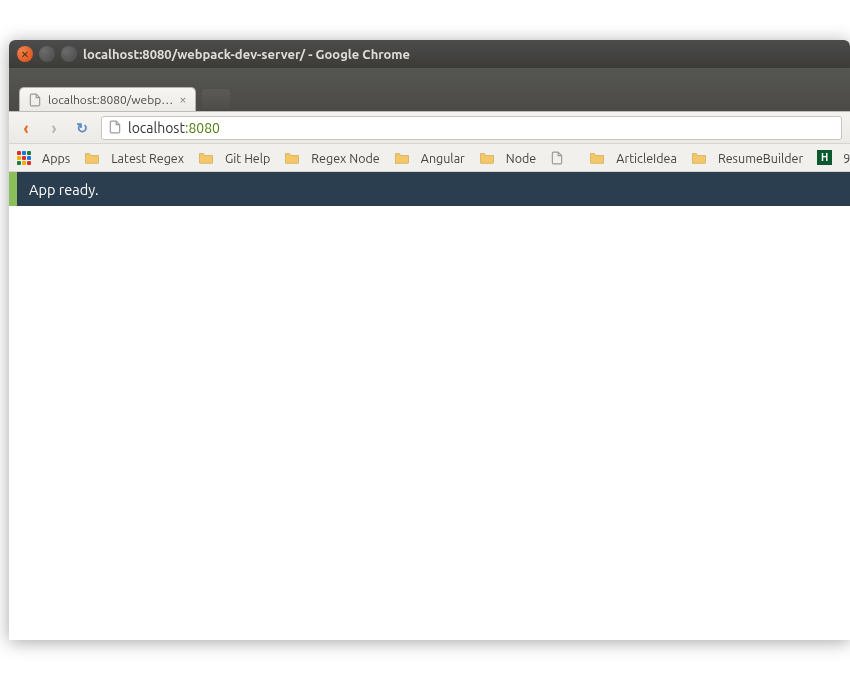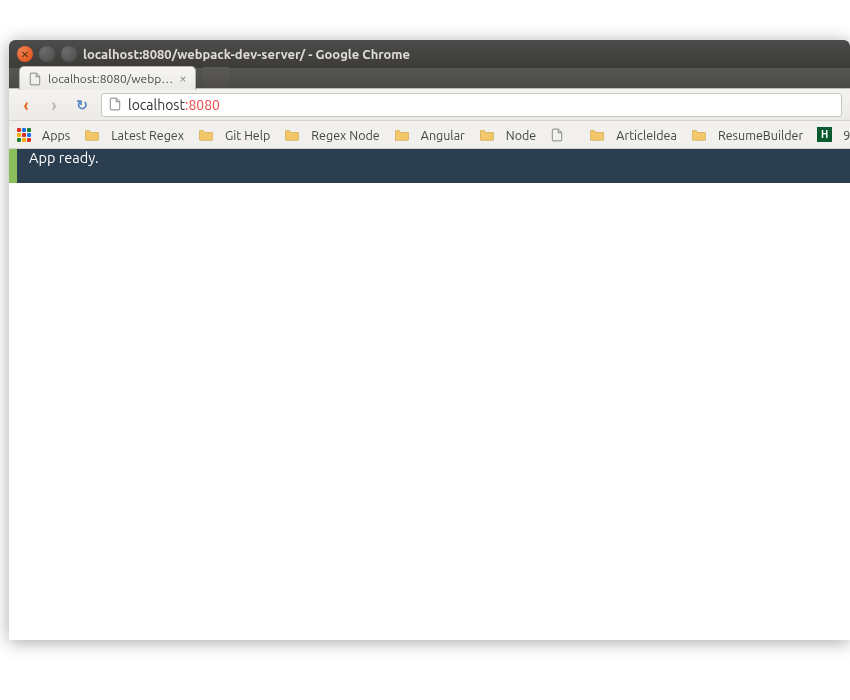--- a/index.html
+++ b/index.html
@@ -47,25 +47,25 @@
     .win-close { background: radial-gradient(circle at 30% 30%, #f08050, #de4c12); }
     .win-min   { background: radial-gradient(circle at 30% 30%, #6b6b6b, #4a4a4a); }
     .win-max   { background: radial-gradient(circle at 30% 30%, #6b6b6b, #4a4a4a); }
     .titlebar-title {
       color: #e0dcd7;
       font-size: 13px;
       font-weight: bold;
       white-space: nowrap;
     }
     .tabstrip {
-      height: 21px;
+      height: 44px;
       background: linear-gradient(to bottom, #555551, #4b4a46);
       border-bottom: 1px solid #bfbdb8;
       display: flex;
-      align-items: center;
+      align-items: flex-end;
       padding-left: 10px;
     }
     .tab {
       background: linear-gradient(to bottom, #f7f6f3, #eceae6);
       border: 1px solid #b6b3ac;
       border-bottom: none;
       border-radius: 5px 5px 0 0;
       height: 24px;
       display: flex;
       align-items: center;
@@ -129,21 +129,21 @@
       align-items: center;
       padding: 0 6px;
       gap: 6px;
     }
     .omnibox svg { width: 14px; height: 14px; }
     .omnibox-url {
       font-size: 14px;
       color: #333;
       white-space: nowrap;
     }
-    .omnibox-url .faded { color: #ef4444; }
+    .omnibox-url .faded { color: #4d7c0f; }
     .bookmarks-bar {
       height: 28px;
       background: #f2f0ed;
       border-bottom: 1px solid #d6d4cf;
       display: flex;
       align-items: center;
       padding: 0 6px;
       gap: 10px;
       font-size: 12.5px;
       color: #444;
@@ -189,21 +189,21 @@
       align-items: center;
       justify-content: center;
     }
     .statusbar {
       height: 34px;
       background: #2b3e50;
       border-left: 8px solid #8bbf5b;
       color: #fff;
       font-size: 14.5px;
       display: flex;
-      align-items: flex-start;
+      align-items: center;
       padding-left: 12px;
     }
     .content {
       background: #fff;
       padding: 12px;
     }
     .content h1 {
       font-family: "Times New Roman", Times, serif;
       font-weight: normal;
       font-size: 21px;

